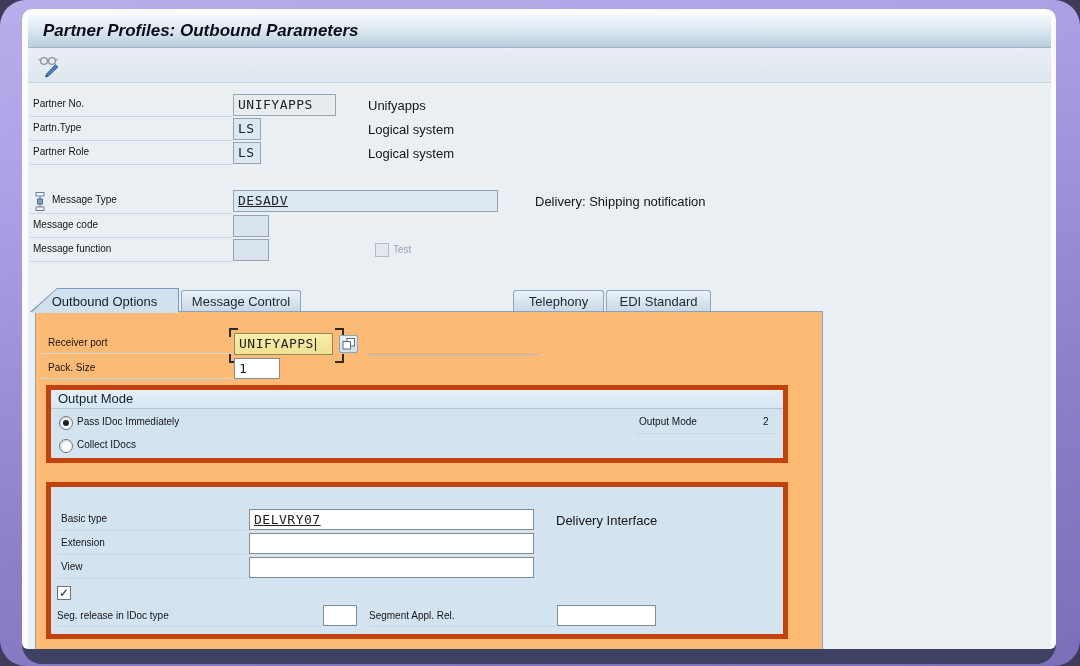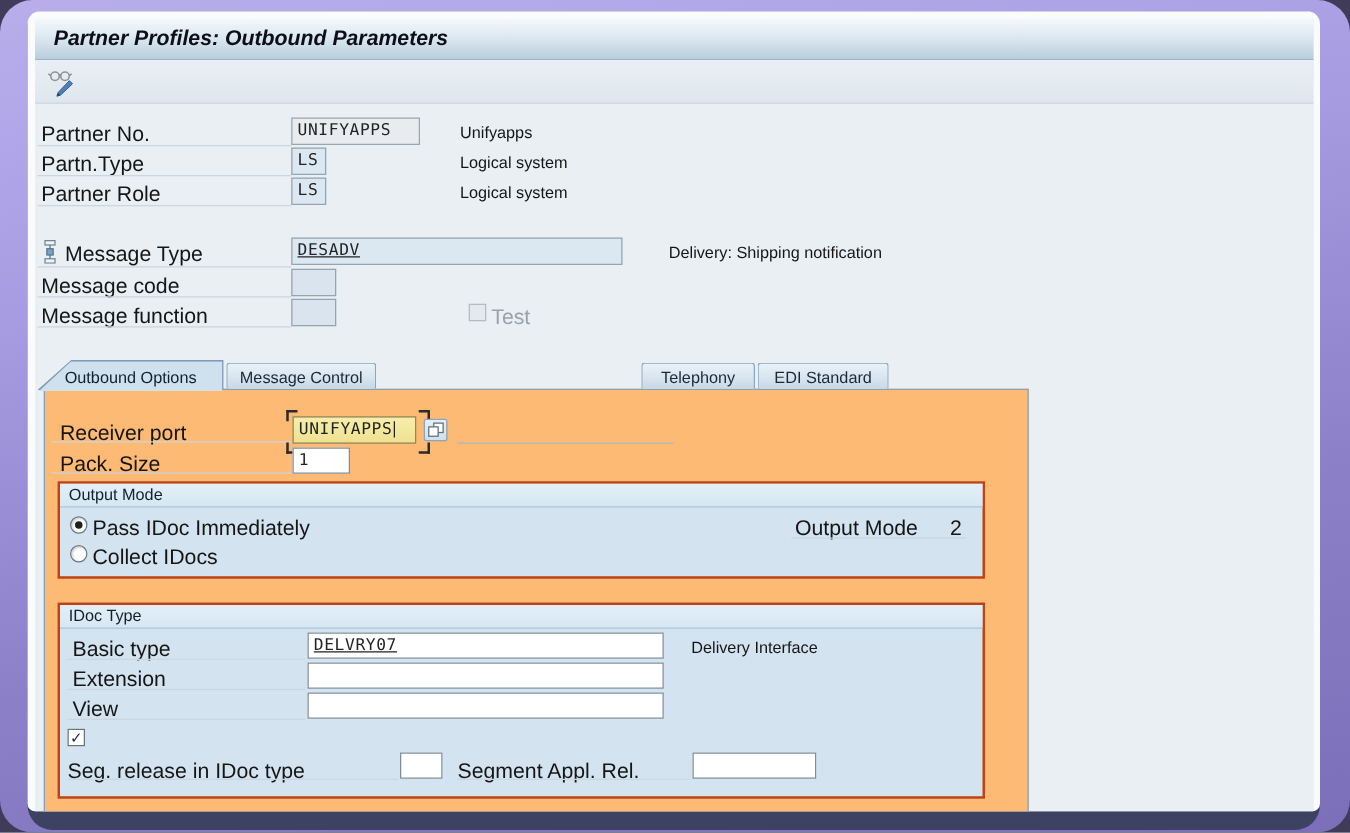--- a/index.html
+++ b/index.html
@@ -13,21 +13,21 @@
   .app{position:absolute;left:6px;top:6px;right:5px;bottom:0;background:#e9eff3;overflow:hidden;}
 
   .titlebar{position:absolute;left:0;top:0;right:0;height:32px;
     background:linear-gradient(#f4f8fb 0%,#dde9f1 45%,#b9cedd 100%);
     border-bottom:1px solid #9db4c6;}
   .title{position:absolute;left:15px;top:6px;font-size:17px;font-weight:bold;font-style:italic;color:#0e0e1a;white-space:nowrap;}
   .toolbar{position:absolute;left:0;top:33px;right:0;height:34px;
     background:linear-gradient(#e9eff4,#dfe7ee);border-bottom:1px solid #c9d4dd;}
   .tbicon{position:absolute;left:8px;top:5px;width:28px;height:26px;cursor:pointer;}
 
-  .lbl{position:absolute;font-size:17px;color:#151515;white-space:nowrap;}
+  .lbl{position:absolute;font-size:10px;color:#151515;white-space:nowrap;}
   .desc{position:absolute;font-size:13px;color:#151515;white-space:nowrap;}
   .dis-lbl{color:#98a3ac;}
   .hline{position:absolute;height:1px;background:#ccd6de;}
   .fld{position:absolute;font-family:"DejaVu Sans Mono",monospace;font-size:13px;letter-spacing:0.5px;
     color:#232323;padding:2px 0 0 4px;box-sizing:border-box;white-space:nowrap;overflow:hidden;cursor:text;}
   .fld-gray{background:#e8ecef;border:1px solid #9aa5ad;}
   .fld-blue{background:#dbe7f1;border:1px solid #95a4b0;}
   .fld-ltblue{background:#d9e4ee;border:1px solid #95a4b0;}
   .fld-white{background:#ffffff;border:1px solid #7f8d98;}
   .fld-yellow{background:linear-gradient(#f7eeaa,#efe192);border:1px solid #8f8a5e;}
@@ -46,21 +46,21 @@
     border-radius:3px 3px 0 0;font-size:13px;color:#1c2836;text-align:center;padding-top:3px;cursor:pointer;z-index:2;}
   .tabactive-bg{position:absolute;left:2px;top:273px;width:149px;height:24px;background:#7e9ab5;
     clip-path:polygon(27px 0,100% 0,100% 100%,0 100%);z-index:3;}
   .tabactive{position:absolute;left:3px;top:274px;width:147px;height:24px;background:#cfe1ee;
     clip-path:polygon(26px 0,100% 0,100% 100%,0 100%);z-index:4;font-size:13px;color:#131f2c;
     text-align:center;padding-top:5px;box-sizing:border-box;cursor:pointer;}
 
   .panel{position:absolute;left:7px;top:296px;width:788px;height:375px;background:#fdba74;
     border:1px solid #87a3bd;box-sizing:border-box;z-index:1;}
 
-  .group{position:absolute;border:2px solid #c2410c;background:#d3e3f0;box-sizing:border-box;}
+  .group{position:absolute;border:5px solid #c2410c;background:#d3e3f0;box-sizing:border-box;}
   .group-hd{height:17px;background:linear-gradient(#e4eff7,#d6e7f2);border-bottom:1px solid #aec6d9;
     font-size:13px;color:#13202f;padding:1px 0 0 7px;}
 
   .fbracket{position:absolute;width:7px;height:7px;}
   .br-tl{border-top:2px solid #2b2b2b;border-left:2px solid #2b2b2b;}
   .br-tr{border-top:2px solid #2b2b2b;border-right:2px solid #2b2b2b;}
   .br-bl{border-bottom:2px solid #2b2b2b;border-left:2px solid #2b2b2b;}
   .br-br{border-bottom:2px solid #2b2b2b;border-right:2px solid #2b2b2b;}
   .caret{display:inline-block;width:1px;height:13px;background:#222;vertical-align:middle;margin-left:1px;}
 
@@ -163,21 +163,20 @@
             <div class="radio sel" style="left:8px;top:26px;"></div>
             <div class="lbl" style="left:26px;top:26px;">Pass IDoc Immediately</div>
             <div class="radio" style="left:8px;top:49px;"></div>
             <div class="lbl" style="left:26px;top:49px;">Collect IDocs</div>
             <div class="lbl" style="left:588px;top:26px;">Output Mode</div>
             <div class="hline" style="left:585px;top:43px;width:140px;"></div>
             <div class="lbl" style="left:712px;top:26px;">2</div>
           </div>
 
           <div class="group" style="left:10px;top:170px;width:742px;height:157px;">
-            <div class="group-hd">IDoc Type</div>
 
             <div class="lbl" style="left:10px;top:26px;">Basic type</div>
             <div class="hline" style="left:6px;top:43px;width:190px;"></div>
             <div class="fld fld-white" style="left:198px;top:22px;width:285px;height:21px;"><span class="linkval">DELVRY07</span></div>
             <div class="desc" style="left:505px;top:26px;">Delivery Interface</div>
 
             <div class="lbl" style="left:10px;top:50px;">Extension</div>
             <div class="hline" style="left:6px;top:67px;width:190px;"></div>
             <div class="fld fld-white" style="left:198px;top:46px;width:285px;height:21px;"></div>
 

